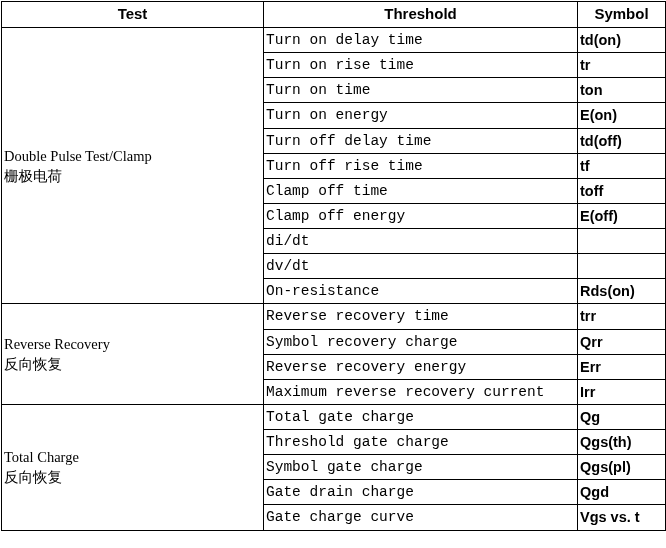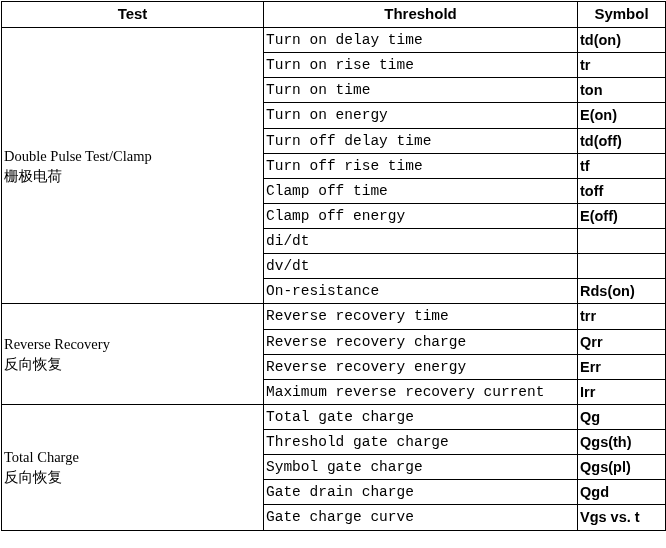--- a/index.html
+++ b/index.html
@@ -131,21 +131,21 @@
         </tr>
         <tr>
           <td class="group" rowspan="4">
             <span class="gl en">Reverse Recovery</span>
             <span class="gl cn">反向恢复</span>
           </td>
           <td class="param">Reverse recovery time</td>
           <td class="symbol">trr</td>
         </tr>
         <tr>
-          <td class="param">Reverse recovery charge</td>
+          <td class="param">Symbol recovery charge</td>
           <td class="symbol">Qrr</td>
         </tr>
         <tr>
           <td class="param">Reverse recovery energy</td>
           <td class="symbol">Err</td>
         </tr>
         <tr>
           <td class="param">Maximum reverse recovery current</td>
           <td class="symbol">Irr</td>
         </tr>

